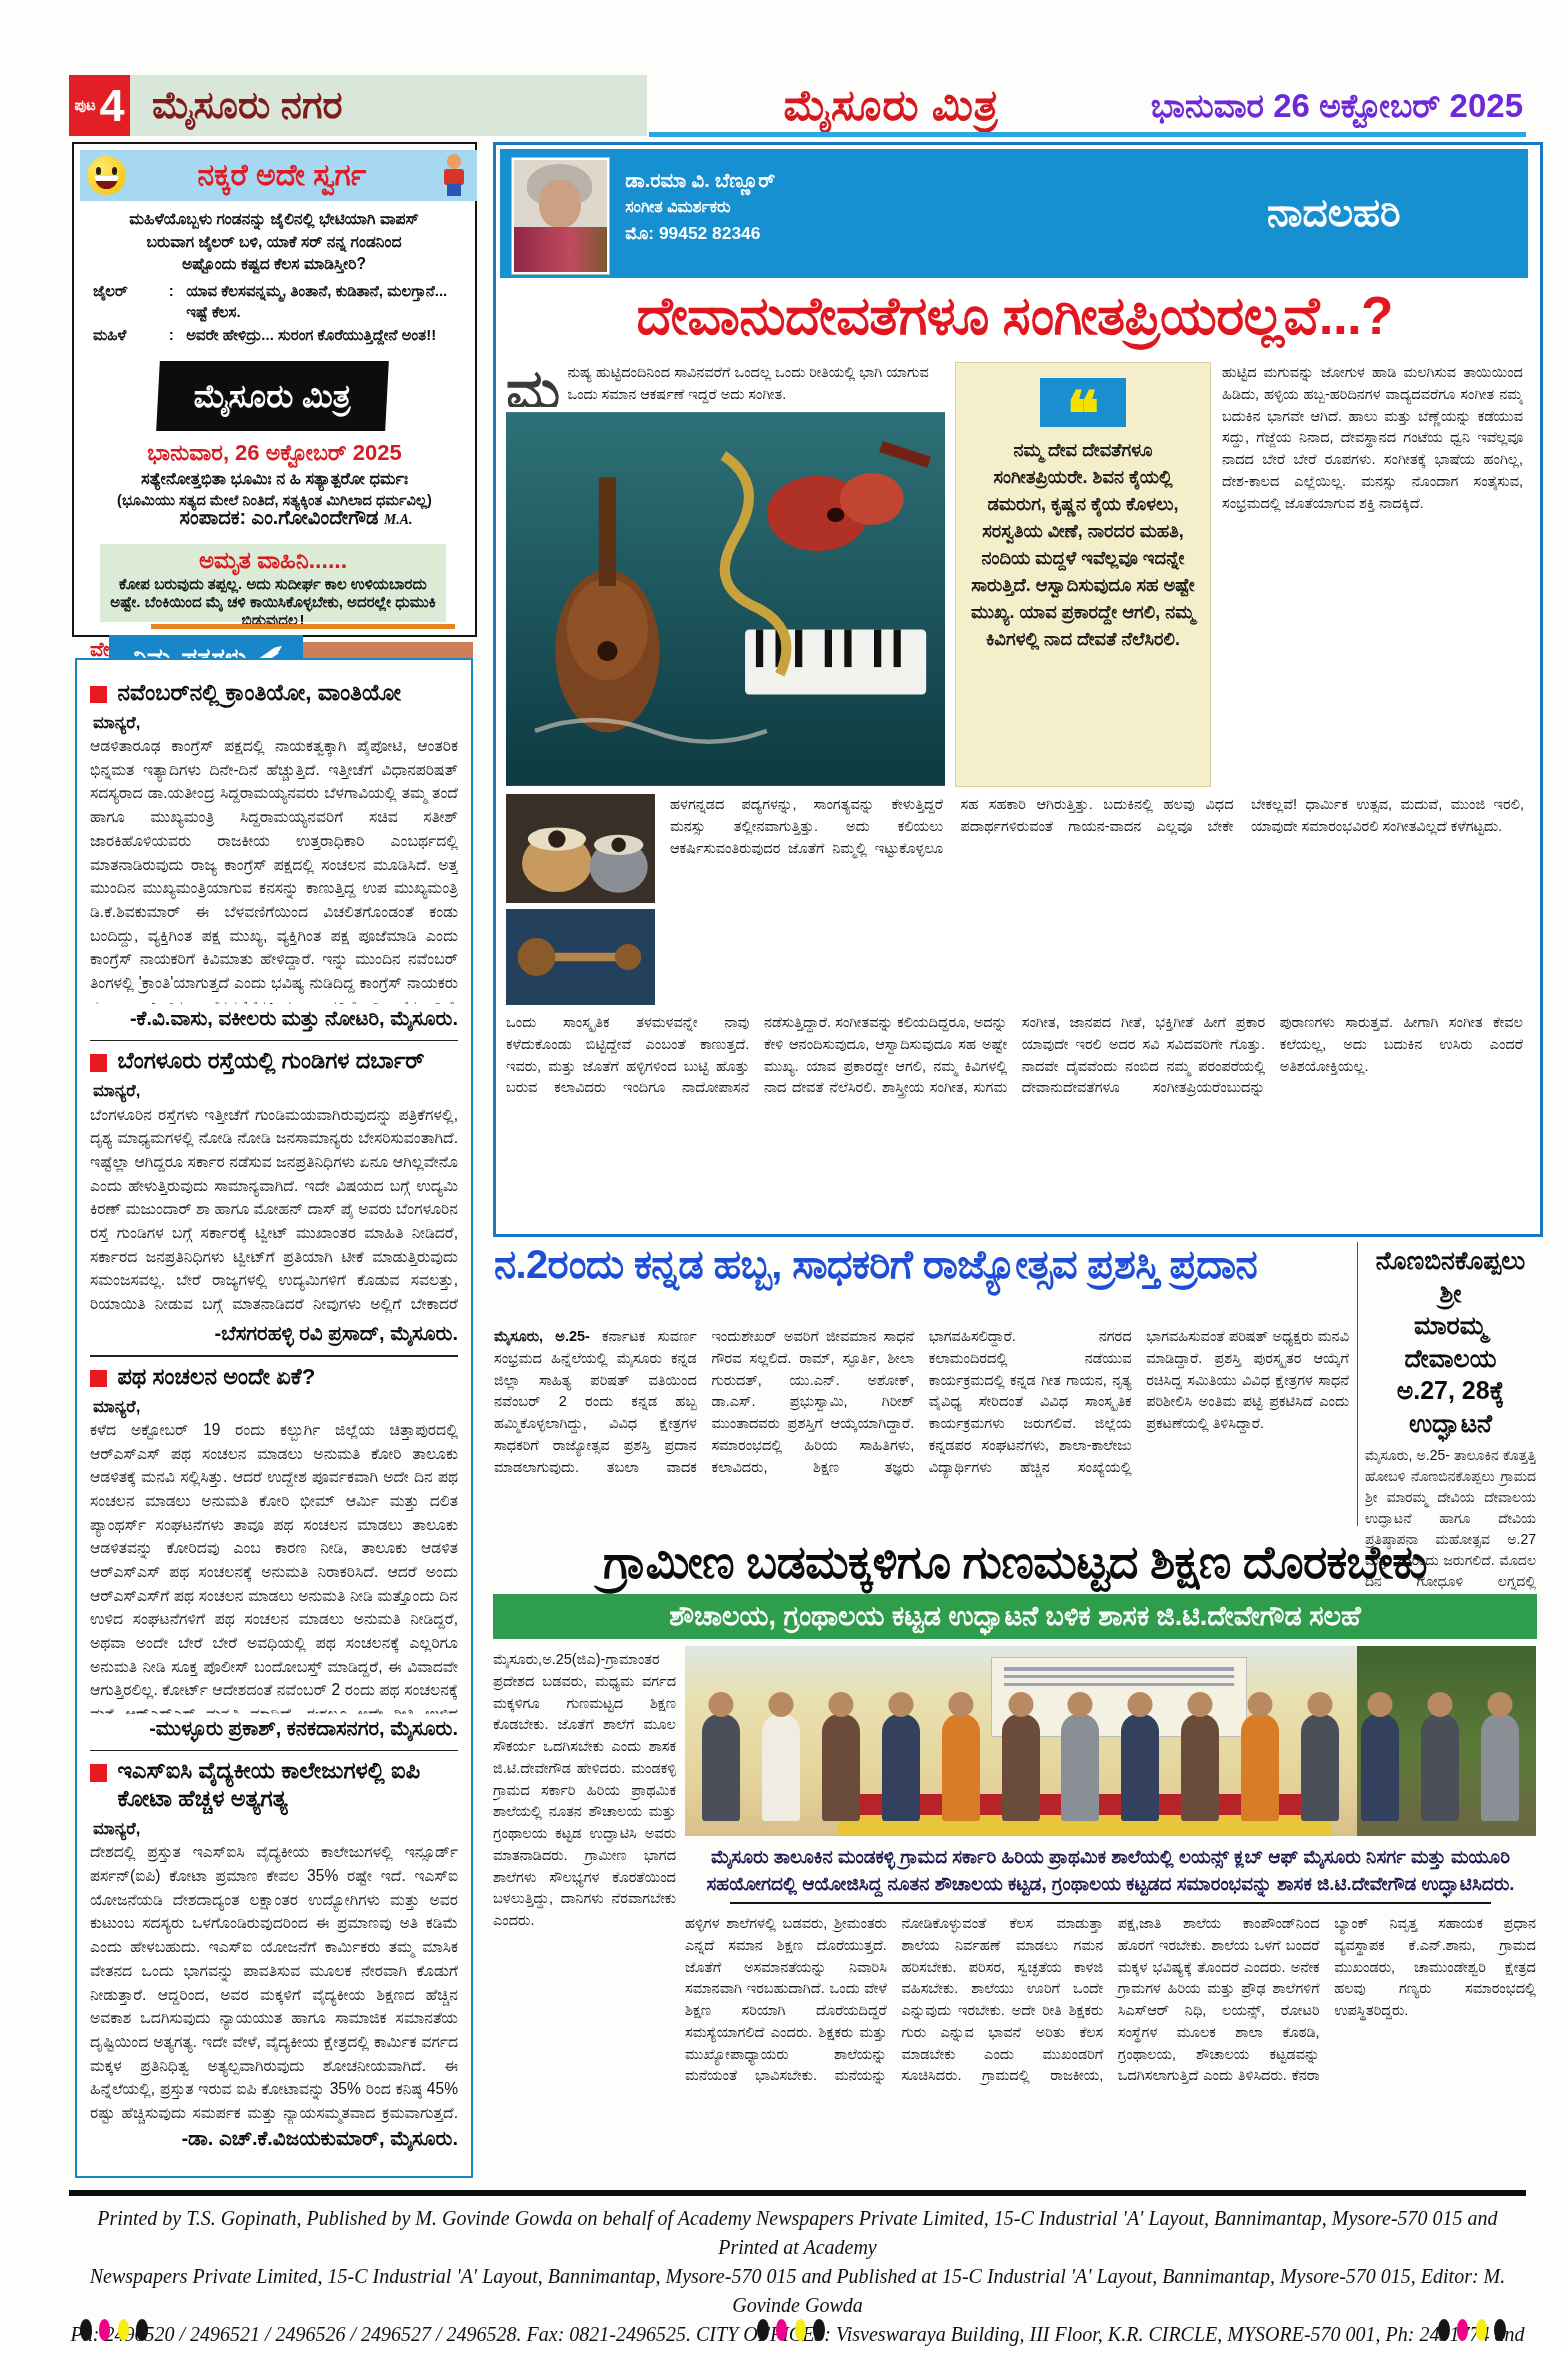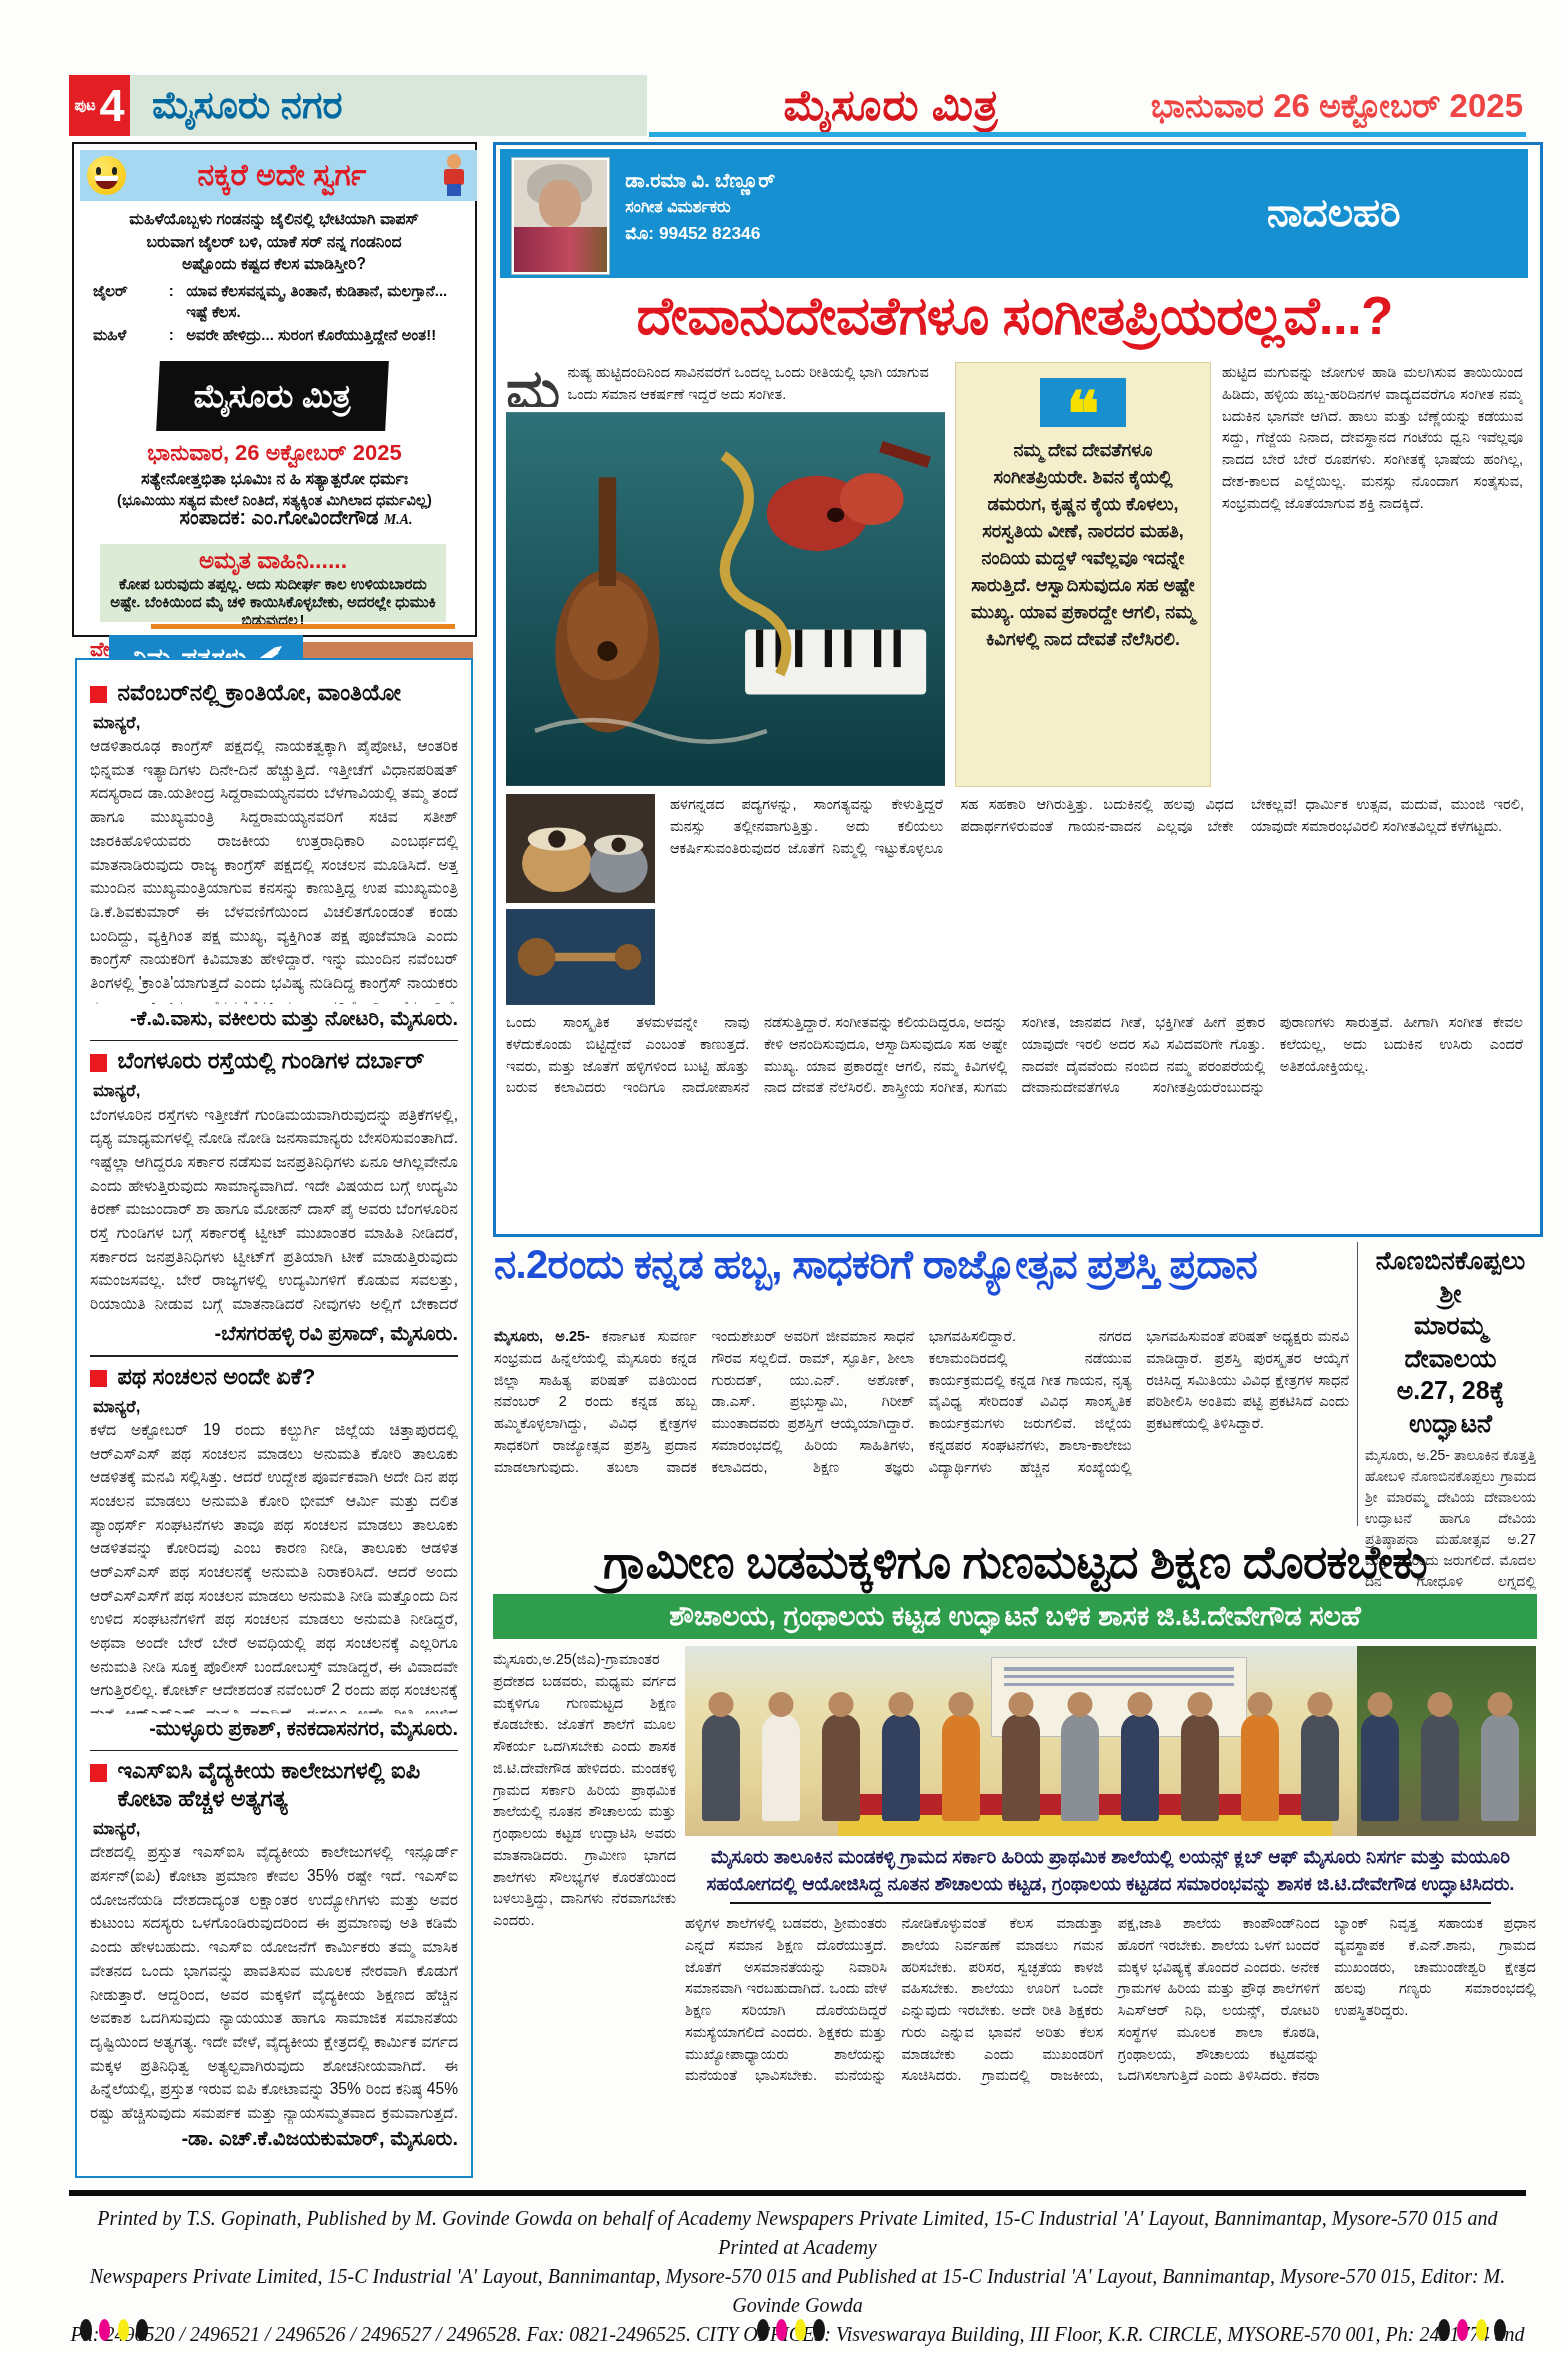--- a/index.html
+++ b/index.html
@@ -12,23 +12,23 @@
   .white{color:#fff;}
   .body-txt{font-size:14.5px;line-height:1.5;text-align:justify;overflow:hidden;font-weight:500;}
   .cols3{column-count:3;column-gap:17.4px;}
   .cols4{column-count:4;column-gap:14.5px;}
   .dateline{font-weight:bold;}
   
   #page-badge{background:#e31e25;color:#fff;display:flex;align-items:center;justify-content:center;gap:3.6px;}
   #page-badge .pl{font-size:14.5px;font-weight:bold;}
   #page-badge .pn{font-size:45px;font-weight:bold;line-height:1;}
   #section-box{background:#d9e7da;}
-  #section-box span{font-size:38px;font-weight:bold;line-height:61px;padding-left:22px;color:#0369a1;}
+  #section-box span{font-size:38px;font-weight:bold;line-height:61px;padding-left:22px;color:#7f1d1d;}
   #masthead{color:#d6181f;font-size:43px;font-weight:800;transform:skewX(-4deg);letter-spacing:0.7px;}
-  #header-date{font-size:33px;font-weight:bold;text-align:right;color:#ef4444;}
+  #header-date{font-size:33px;font-weight:bold;text-align:right;color:#6d28d9;}
   
   #joke-box{border:2.9px solid #141414;background:#fff;}
   #joke-strip{background:#a6d8f2;display:flex;align-items:center;justify-content:space-between;padding:0 7.2px;}
   #joke-strip .jtitle{font-size:30px;font-weight:bold;color:#e01b23;}
   .smiley{width:39px;height:39px;border-radius:50%;background:radial-gradient(circle at 35% 30%,#ffe96a,#f6bf00);position:relative;flex:0 0 auto;}
   .smiley .eye{position:absolute;top:11.6px;width:5px;height:7.2px;background:#222;border-radius:50%;}
   .smiley .mouth{position:absolute;left:8px;top:20px;width:23px;height:13px;background:#7e1610;border-radius:0 0 22px 22px;overflow:hidden;}
   .smiley .mouth i{display:block;width:100%;height:5px;background:#fff;}
   .kidfig{width:32px;height:42px;position:relative;flex:0 0 auto;}
   .kidfig .h{position:absolute;left:8.7px;top:0;width:14.5px;height:14.5px;border-radius:50%;background:#e8a063;}

